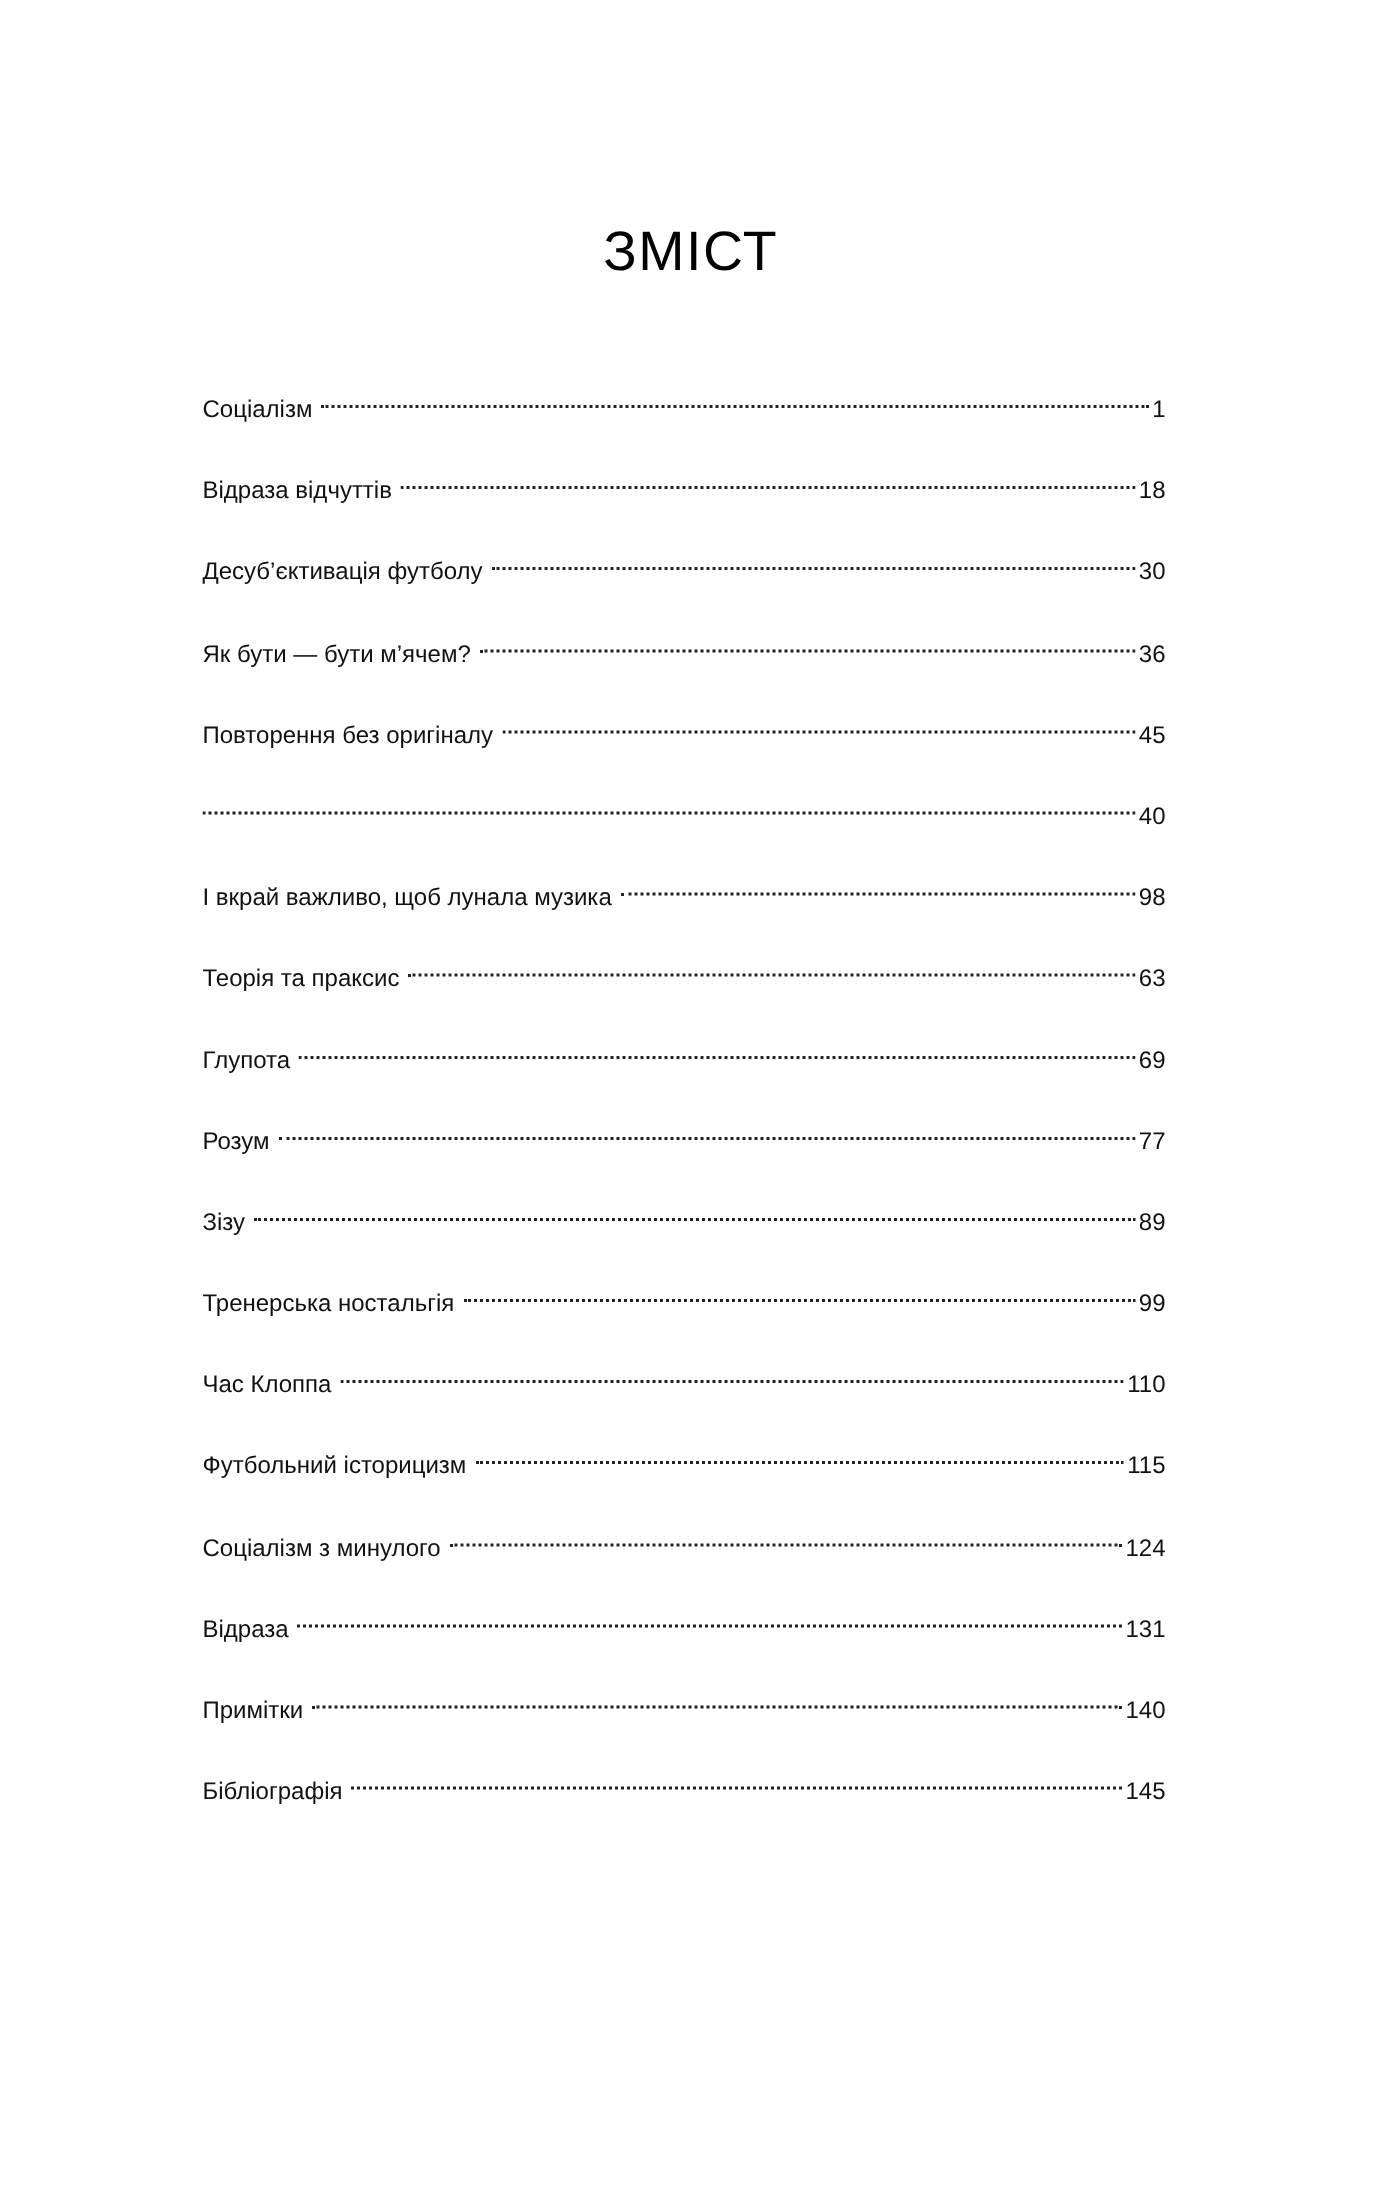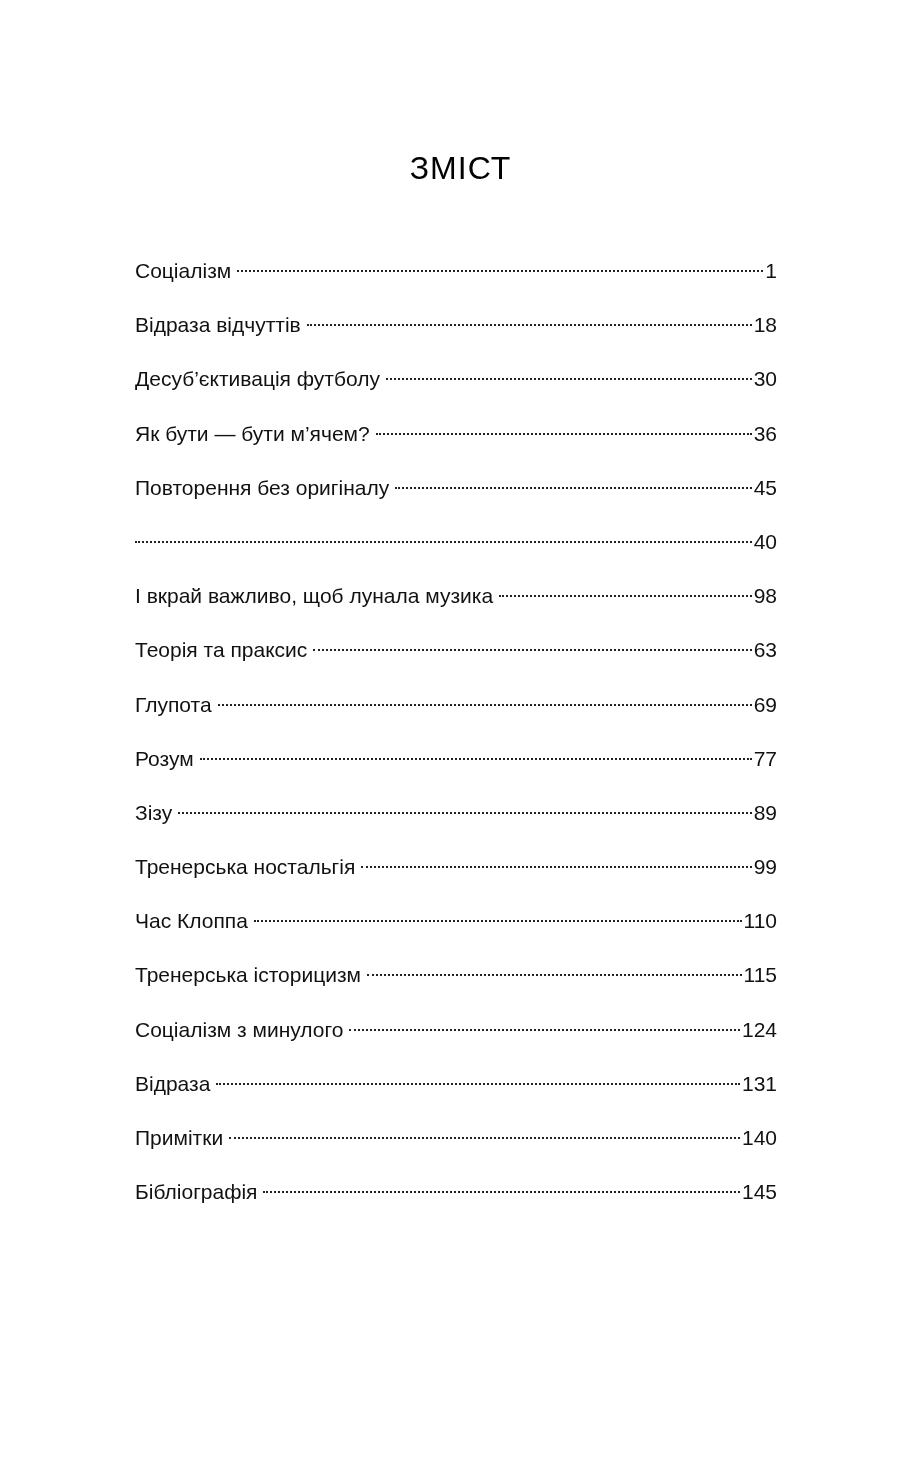--- a/index.html
+++ b/index.html
@@ -14,41 +14,41 @@
       overflow: hidden;
       font-family: "Liberation Sans", sans-serif;
       color: #111111;
     }
     .page-title {
       position: absolute;
       top: 142px;
       left: 0;
       width: 921px;
       text-align: center;
-      font-size: 32px;
+      font-size: 37px;
       font-weight: normal;
       letter-spacing: 1px;
       color: #000000;
       margin: 0;
       line-height: 52px;
     }
     .toc {
       position: absolute;
       top: 250px;
       left: 135px;
       width: 642px;
       margin: 0;
       padding: 0;
       list-style: none;
     }
     .toc-entry {
       display: flex;
       align-items: baseline;
       height: 54.2px;
-      font-size: 21px;
+      font-size: 16px;
       line-height: 28px;
       white-space: nowrap;
     }
     .toc-title {
       flex: 0 0 auto;
       padding-right: 6px;
     }
     .toc-leader {
       flex: 1 1 auto;
       overflow: hidden;
@@ -133,21 +133,21 @@
       <span class="toc-title">Тренерська ностальгія</span>
       <span class="toc-leader"></span>
       <span class="toc-page">99</span>
     </li>
   <li class="toc-entry">
       <span class="toc-title">Час Клоппа</span>
       <span class="toc-leader"></span>
       <span class="toc-page">110</span>
     </li>
   <li class="toc-entry">
-      <span class="toc-title">Тренерська історицизм</span>
+      <span class="toc-title">Футбольний історицизм</span>
       <span class="toc-leader"></span>
       <span class="toc-page">115</span>
     </li>
   <li class="toc-entry">
       <span class="toc-title">Соціалізм з минулого</span>
       <span class="toc-leader"></span>
       <span class="toc-page">124</span>
     </li>
   <li class="toc-entry">
       <span class="toc-title">Відраза</span>

